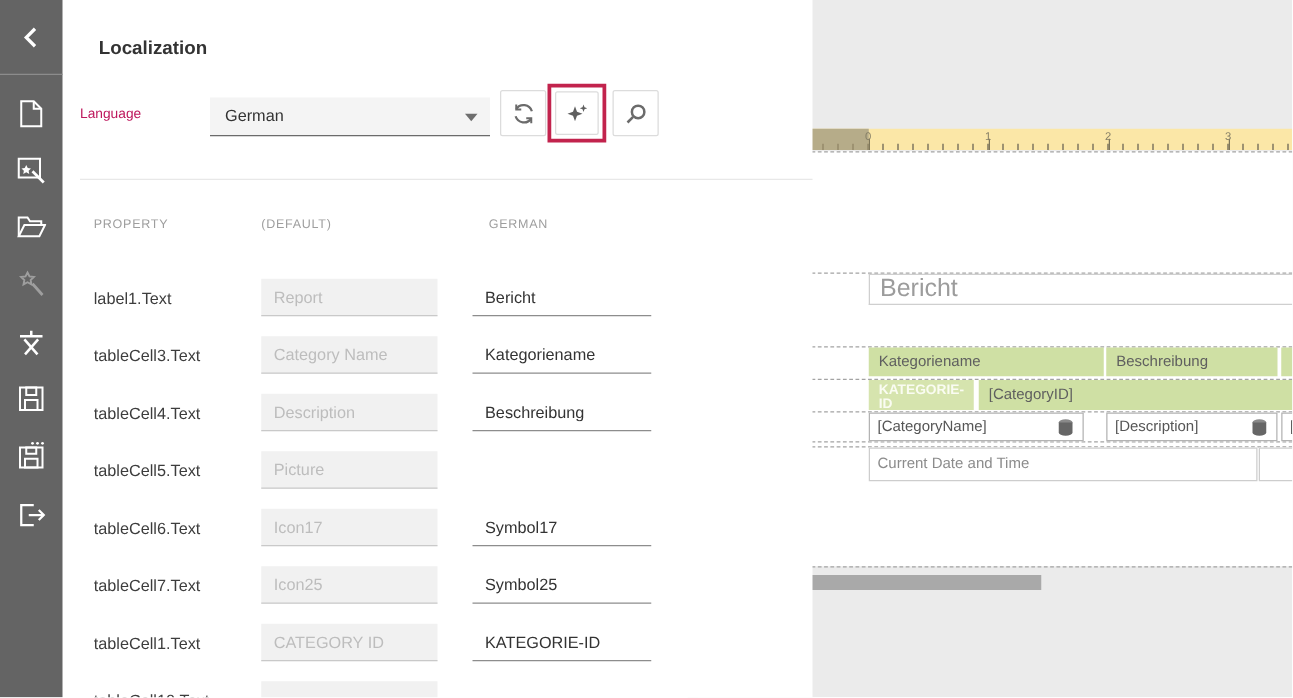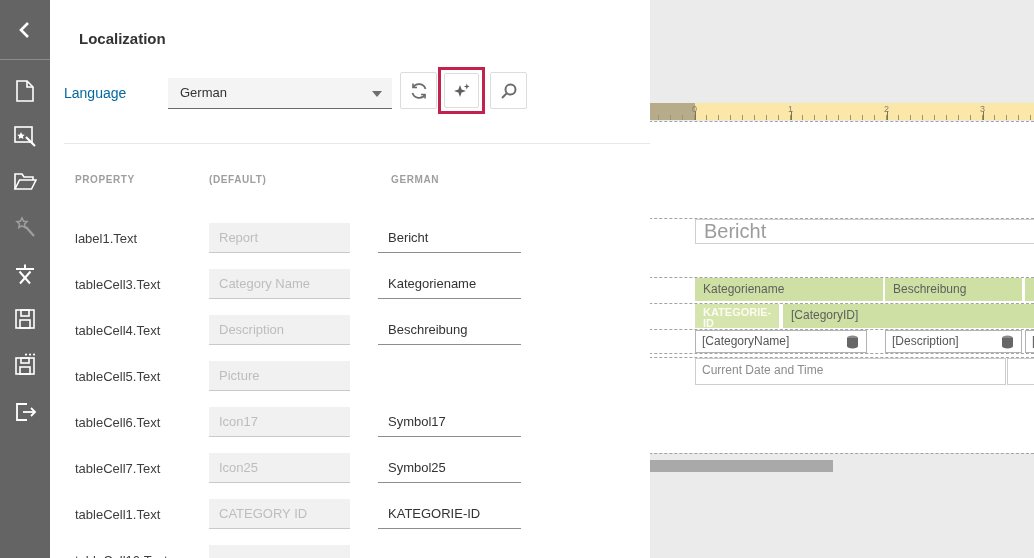--- a/index.html
+++ b/index.html
@@ -10,37 +10,37 @@
   .sidebar { position:absolute; left:0; top:0; width:50px; height:558px; background:#646464; z-index:5; }
   .sb-back { position:absolute; left:0; top:0; width:50px; height:60px; border-bottom:1px solid #8c8c8c; cursor:pointer; }
   .sb-back svg { position:absolute; left:16px; top:21px; }
   .sb-item { position:absolute; left:13px; width:24px; height:24px; cursor:pointer; }
   .sb-item svg { width:24px; height:24px; }
   .sb-item.disabled { opacity:.5; cursor:default; }
 
   
   .panel { position:absolute; left:50px; top:0; width:600px; height:558px; background:#fff; z-index:4; }
   .panel-title { position:absolute; left:29px; top:30px; font-size:15px; font-weight:700; color:#333; }
-  .lang-label { position:absolute; left:14px; top:85px; font-size:14px; color:#0369a1; }
+  .lang-label { position:absolute; left:14px; top:85px; font-size:11px; color:#be185d; }
   .lang-select { position:absolute; left:118px; top:78px; width:224px; height:31px; background:#f4f4f4;
                  border-bottom:1px solid #6b6b6b; cursor:pointer; }
   .lang-select .val { position:absolute; left:12px; top:7px; font-size:13px; color:#333; }
   .lang-select .caret { position:absolute; right:10px; top:13px; width:0; height:0;
                  border-left:5px solid transparent; border-right:5px solid transparent; border-top:6px solid #6e6e6e; }
   .tbtn { position:absolute; top:72px; width:37px; height:37px; background:#fff; border:1px solid #dcdcdc;
           border-radius:2px; cursor:pointer; }
   .tbtn svg { position:absolute; left:8px; top:8px; }
   .btn-refresh { left:350px; }
   .btn-magic { left:394px; top:73px; width:35px; height:35px; }
   .btn-magic svg { left:7px; top:7px; }
   .btn-search { left:440px; }
   .hl-box { position:absolute; left:388px; top:67px; width:47px; height:47px; border:3px solid #c2234d; z-index:6; pointer-events:none; }
   .panel-divider { position:absolute; left:14px; right:0; top:143px; height:1px; background:#e8e8e8; }
 
-  .col-head { position:absolute; top:174px; font-size:10px; font-weight:700; letter-spacing:.6px; color:#9e9e9e;text-align:right; }
+  .col-head { position:absolute; top:174px; font-size:10px; font-weight:400; letter-spacing:.6px; color:#9e9e9e;text-align:right; }
   .ch-prop { left:25px; } .ch-def { left:159px; } .ch-ger { left:341px; }
 
   .prow { position:absolute; left:0; width:500px; height:30px; }
   .prow .pname { position:absolute; left:25px; top:8px; font-size:13px; color:#3d3d3d; }
   .prow input { position:absolute; top:0; height:30px; font-family:"Liberation Sans", sans-serif; font-size:13px;
                 padding:0 10px; outline:none; }
   .prow .pdef { left:159px; width:141px; background:#f1f1f1; border:none; border-bottom:1px solid #c9c9c9; color:#bdbdbd; }
   .prow .pger { left:328px; width:143px; background:#fff; border:none; border-bottom:1px solid #8d8d8d; color:#333; }
 
   

